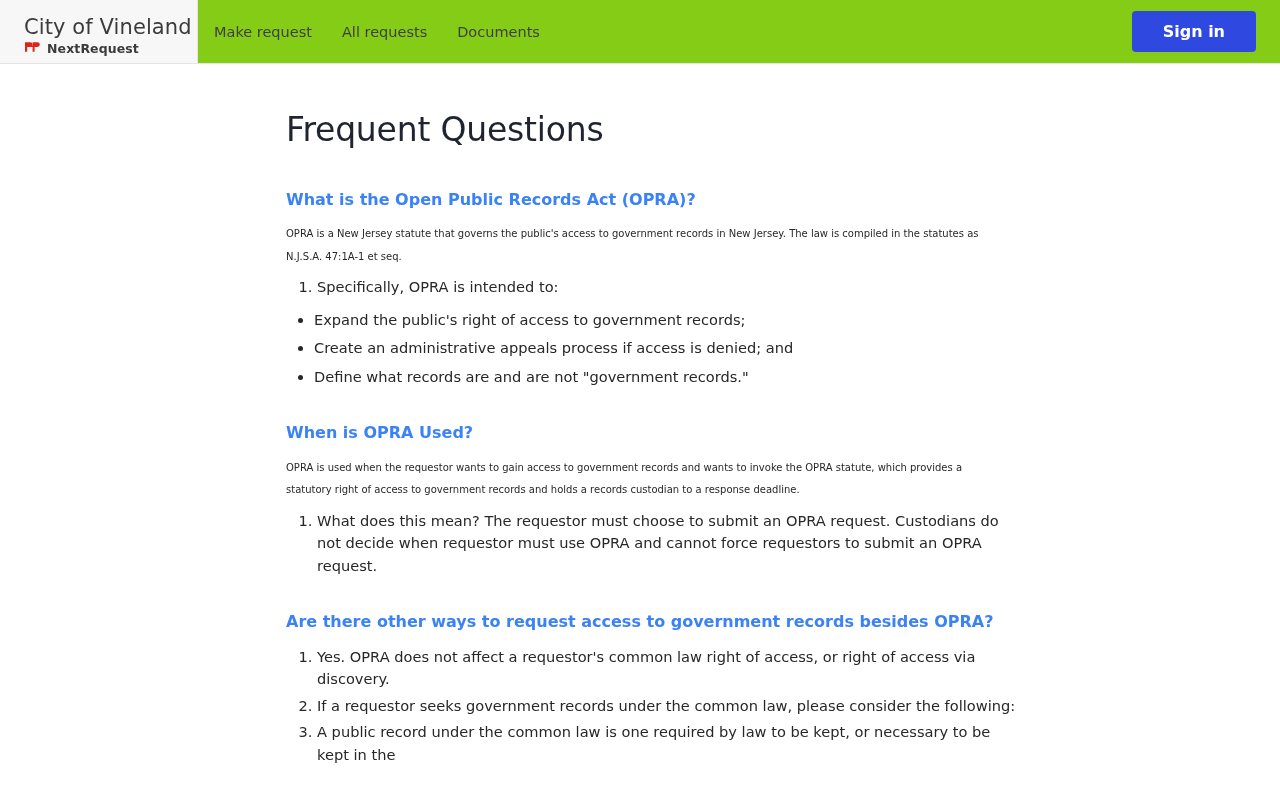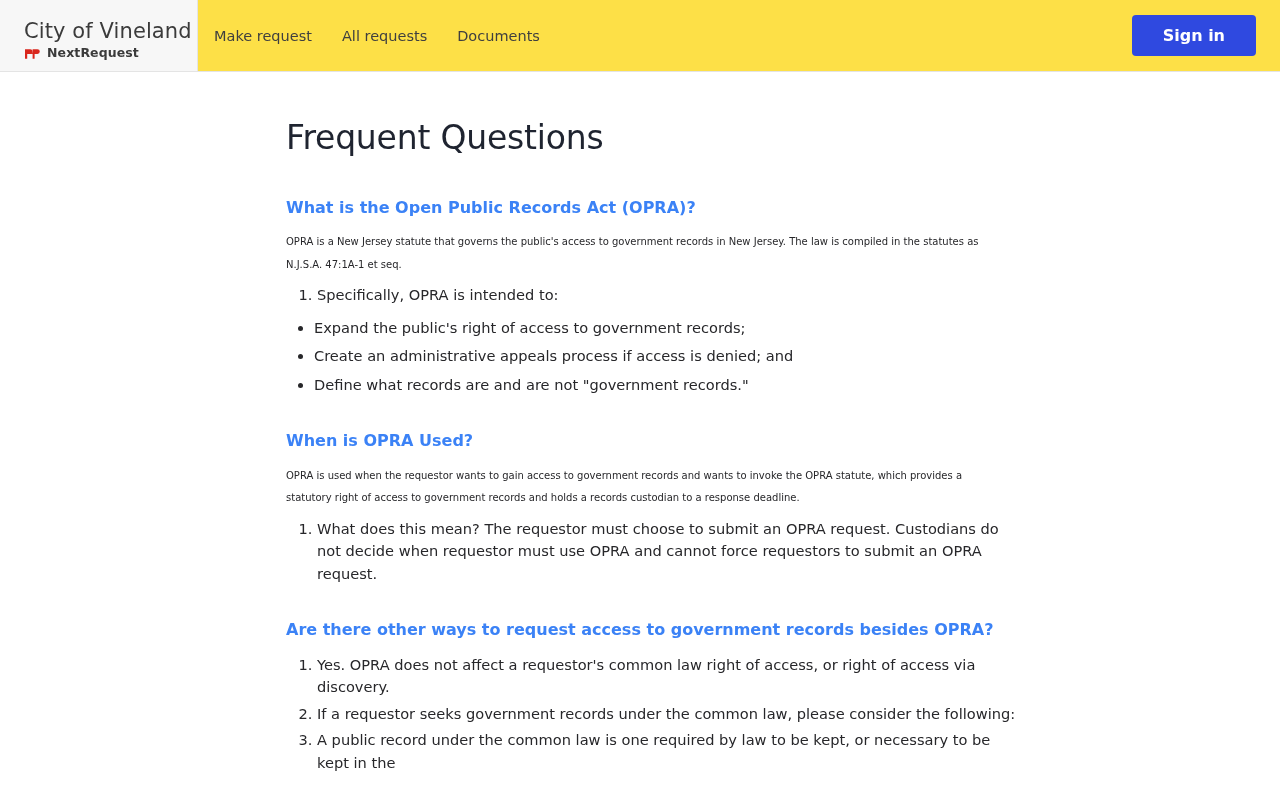--- a/index.html
+++ b/index.html
@@ -11,44 +11,44 @@
     overflow: hidden;
     background: #ffffff;
     font-family: "DejaVu Sans", sans-serif;
     color: #222222;
   }
 
   
   .header {
     display: flex;
     align-items: stretch;
-    height: 72px;
+    height: 64px;
     border-bottom: 1px solid #e4e4e4;
-    background: #fde047;
+    background: #84cc16;
   }
   .brand {
     width: 198px;
     min-width: 198px;
     background: #f7f7f7;
     border-right: 1px solid #e4e4e4;
     padding: 8px 0 0 24px;
     display: flex;
     flex-direction: column;
     justify-content: center;
   }
   .brand-title {
     font-size: 21px;
     color: #3b3b3b;
     font-weight: 400;
     line-height: 1.15;
     letter-spacing: 0.1px;
   }
   .brand-sub {
     display: flex;
-    align-items: flex-end;
+    align-items: flex-start;
     margin-top: 2px;
     gap: 6px;
   }
   .nr-logo {
     width: 17px;
     height: 12px;
     position: relative;
     display: inline-block;
   }
   .nr-logo svg { display: block; }

